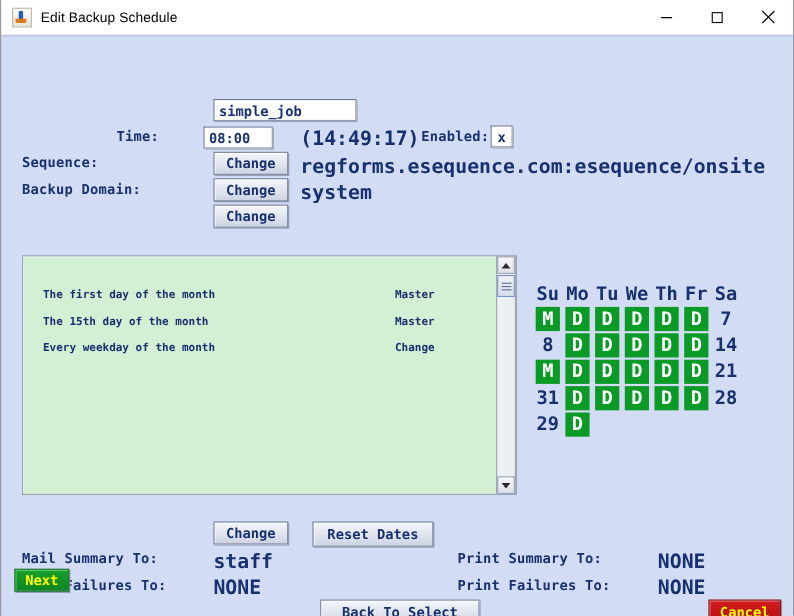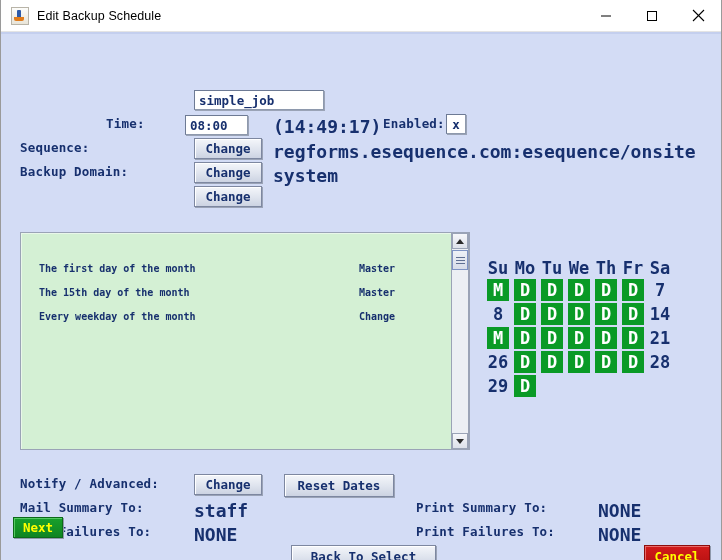--- a/index.html
+++ b/index.html
@@ -335,32 +335,31 @@
         <div class="cal-cell marked" style="left: 108px; top: 24px;">D</div>
         <div class="cal-cell marked" style="left: 135px; top: 24px;">D</div>
         <div class="cal-cell plain" style="left: 162px; top: 24px;">14</div>
         <div class="cal-cell marked" style="left: 0px; top: 48px;">M</div>
         <div class="cal-cell marked" style="left: 27px; top: 48px;">D</div>
         <div class="cal-cell marked" style="left: 54px; top: 48px;">D</div>
         <div class="cal-cell marked" style="left: 81px; top: 48px;">D</div>
         <div class="cal-cell marked" style="left: 108px; top: 48px;">D</div>
         <div class="cal-cell marked" style="left: 135px; top: 48px;">D</div>
         <div class="cal-cell plain" style="left: 162px; top: 48px;">21</div>
-        <div class="cal-cell plain" style="left: 0px; top: 72px;">26</div>
+        <div class="cal-cell plain" style="left: 0px; top: 72px;">31</div>
         <div class="cal-cell marked" style="left: 27px; top: 72px;">D</div>
         <div class="cal-cell marked" style="left: 54px; top: 72px;">D</div>
         <div class="cal-cell marked" style="left: 81px; top: 72px;">D</div>
         <div class="cal-cell marked" style="left: 108px; top: 72px;">D</div>
         <div class="cal-cell marked" style="left: 135px; top: 72px;">D</div>
         <div class="cal-cell plain" style="left: 162px; top: 72px;">28</div>
         <div class="cal-cell plain" style="left: 0px; top: 96px;">29</div>
         <div class="cal-cell marked" style="left: 27px; top: 96px;">D</div>
       </div>
 
-    <div class="lbl" style="left:19px; top:442px;">Notify / Advanced:</div>
     <div class="btn" style="left:193px; top:440px; width:68px; height:21px;">Change</div>
     <div class="btn" style="left:283px; top:440px; width:110px; height:23px;">Reset Dates</div>
 
     <div class="lbl" style="left:19px; top:466px;">Mail Summary To:</div>
     <div class="val" style="left:193px; top:466px;">staff</div>
     <div class="lbl" style="left:415px; top:466px;">Print Summary To:</div>
     <div class="val" style="left:597px; top:466px;">NONE</div>
 
     <div class="lbl" style="left:19px; top:490px;">Mail Failures To:</div>
     <div class="val" style="left:193px; top:490px;">NONE</div>

